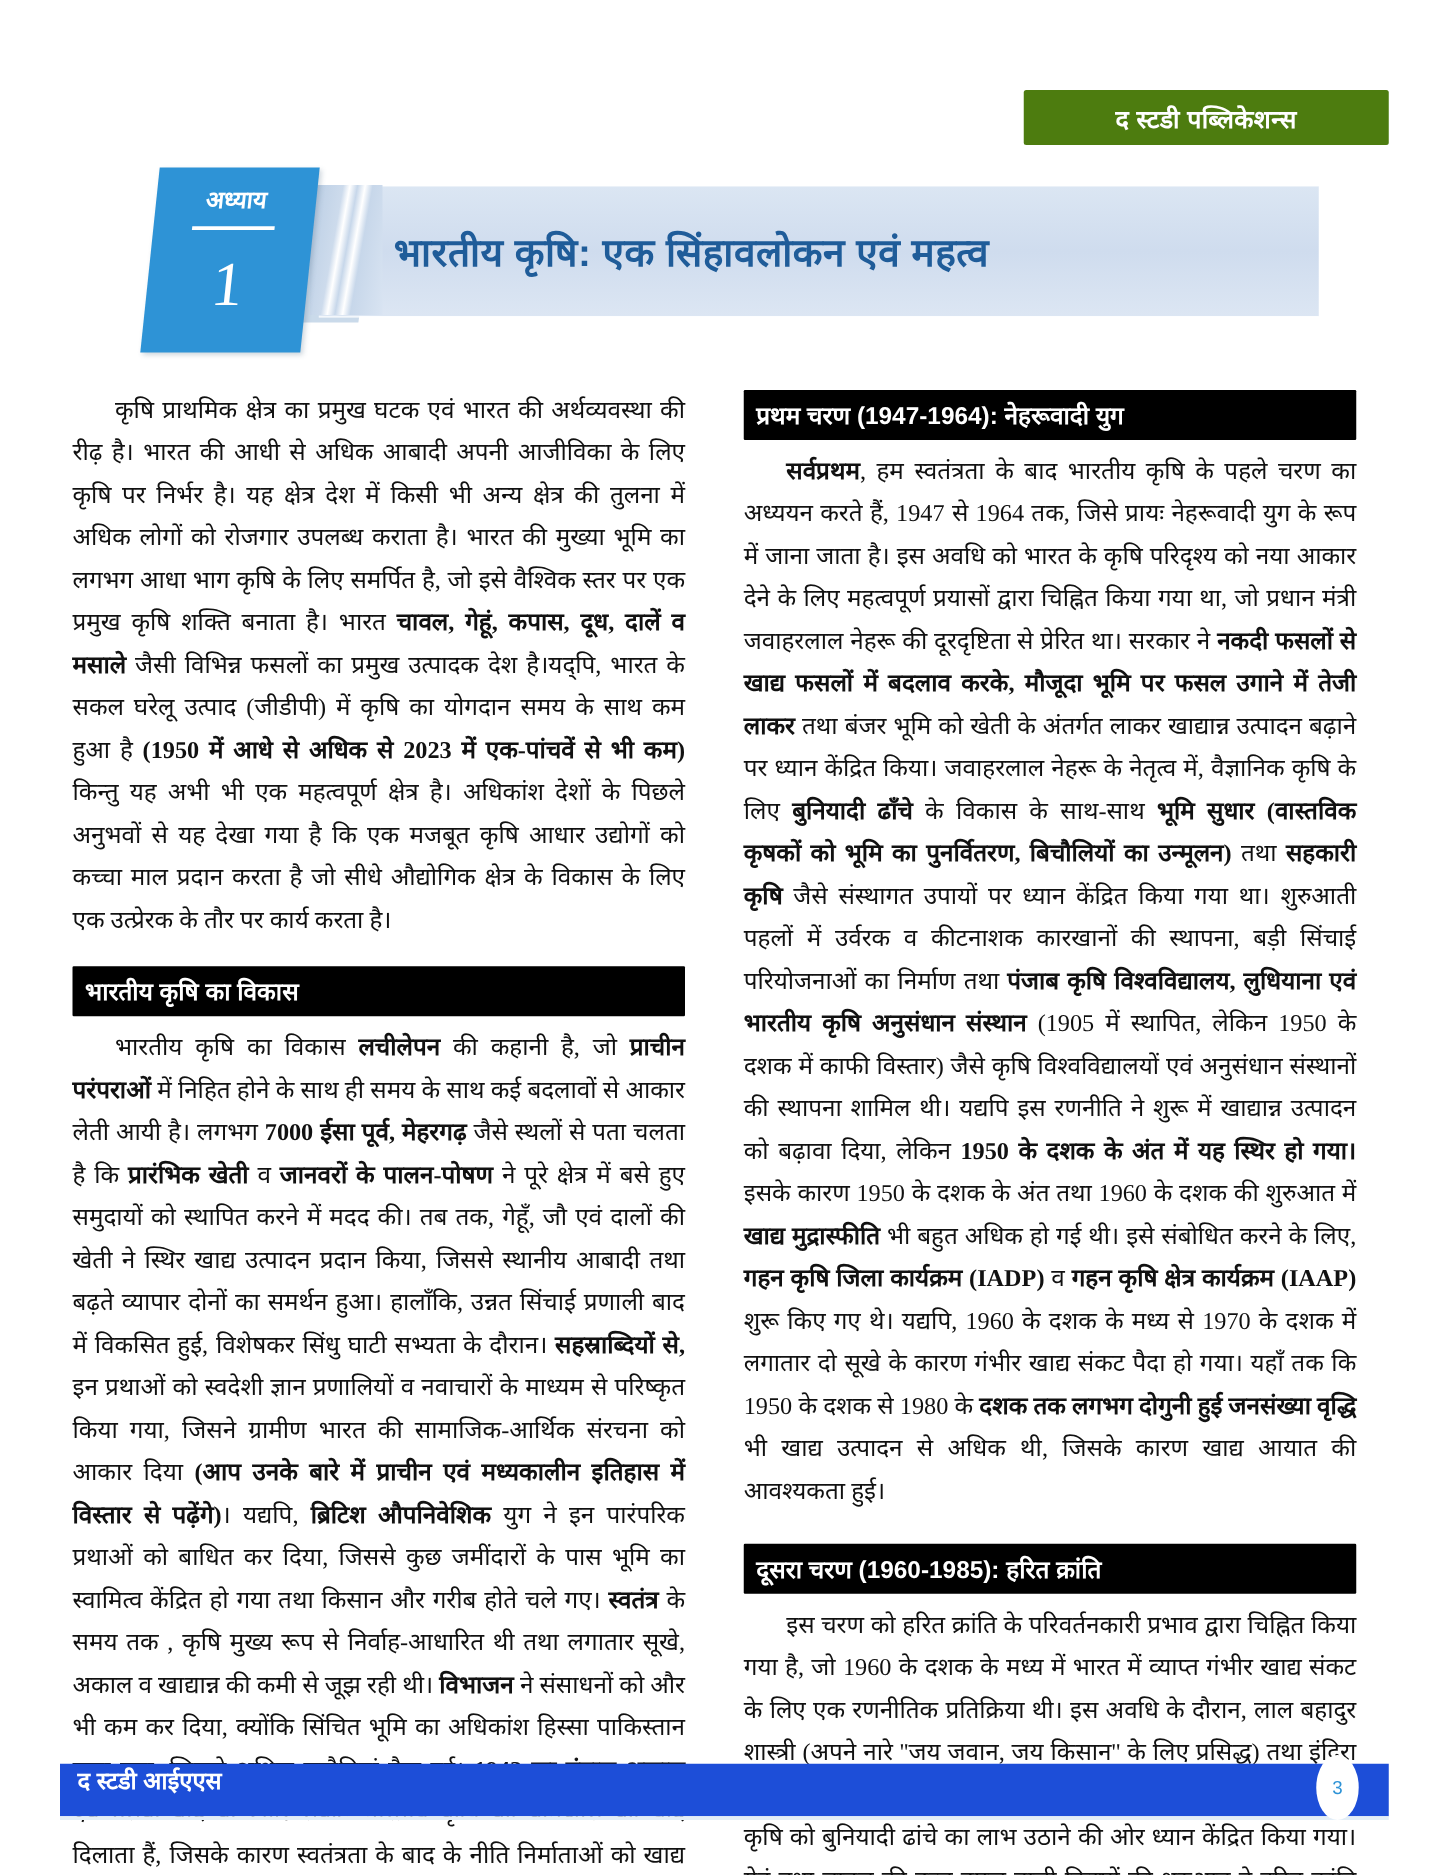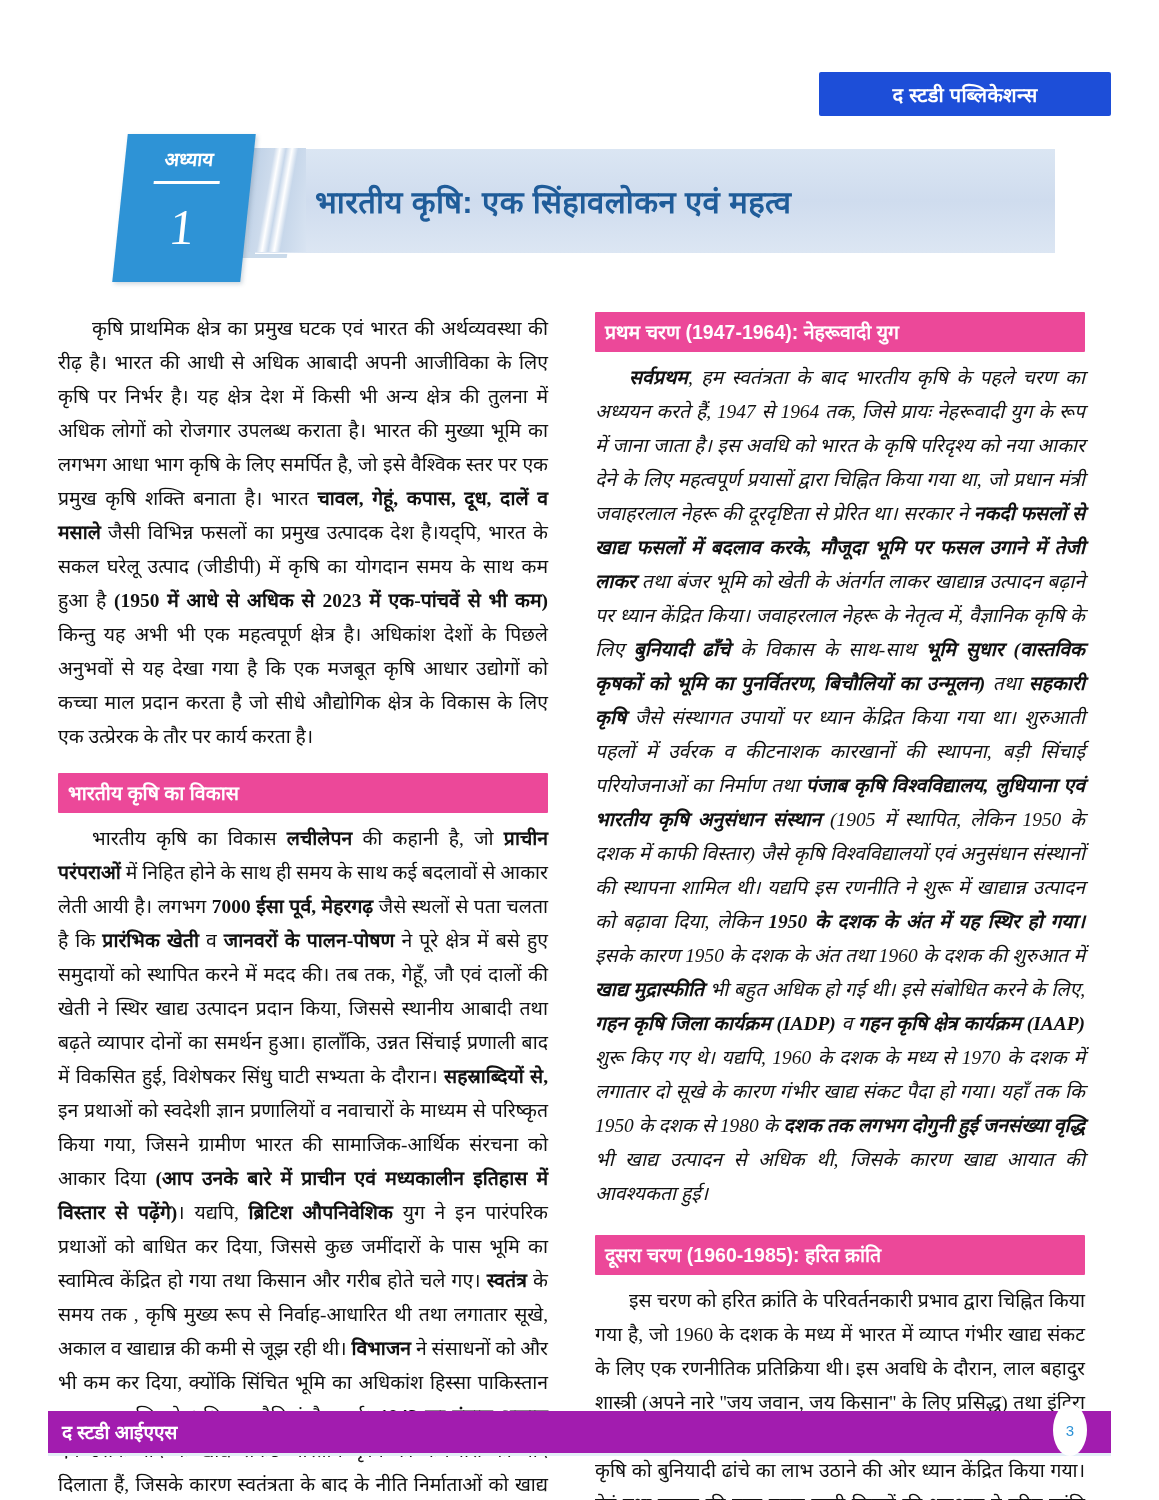--- a/index.html
+++ b/index.html
@@ -10,21 +10,21 @@
     position:relative;
     overflow:hidden;
   }
 
   
   .top-header{
     position:absolute;left:0;top:72px;width:1159px;height:44px;
   }
   .top-header-band{
     position:absolute;right:48px;top:0;
-    background:#1d4ed8;
+    background:#4d7c0f;
     color:#ffffff;
     height:44px;
     min-width:292px;
     display:flex;align-items:center;justify-content:center;
     padding:0 26px;
     box-sizing:border-box;
     font-family:"Liberation Sans","DejaVu Sans",sans-serif;
     font-weight:bold;
     font-size:20px;
     letter-spacing:.3px;
@@ -89,51 +89,51 @@
   .body-area{
     position:absolute;left:0;top:312px;width:1159px;height:1080px;
   }
   .col{
     position:absolute;top:0;width:490px;
   }
   .col-left{left:58px;}
   .col-right{left:595px;}
 
   .section-bar{
-    background:#ec4899;
+    background:#000000;
     color:#ffffff;
     font-family:"Liberation Sans","DejaVu Sans",sans-serif;
     font-weight:bold;
     font-size:19.5px;
     padding:6px 10px 7px 10px;
     box-sizing:border-box;
     margin-bottom:9px;
     border-radius:1px;
   }
 
   p.para{
     margin:0 0 2px 0;
     font-size:19.4px;
     line-height:34px;
     text-align:justify;
     text-justify:inter-word;
     color:#111111;
     text-indent:34px;
   }
-  p.para.ital{ font-style:italic; }
+  p.para.ital{ }
   .b{font-weight:bold;}
 
   .spacer-16{height:17px;}
   .spacer-22{height:22px;}
 
   
   .footer{
     position:absolute;left:48px;top:1411px;width:1063px;height:42px;
-    background:#a21caf;
-    display:flex;align-items:center;
+    background:#1d4ed8;
+    display:flex;
   }
   .footer-text{
     color:#ffffff;
     font-family:"Liberation Sans","DejaVu Sans",sans-serif;
     font-weight:bold;
     font-size:19px;
     margin-left:14px;
   }
   .footer-rule{
     position:absolute;left:48px;top:1453px;width:1063px;height:3px;

